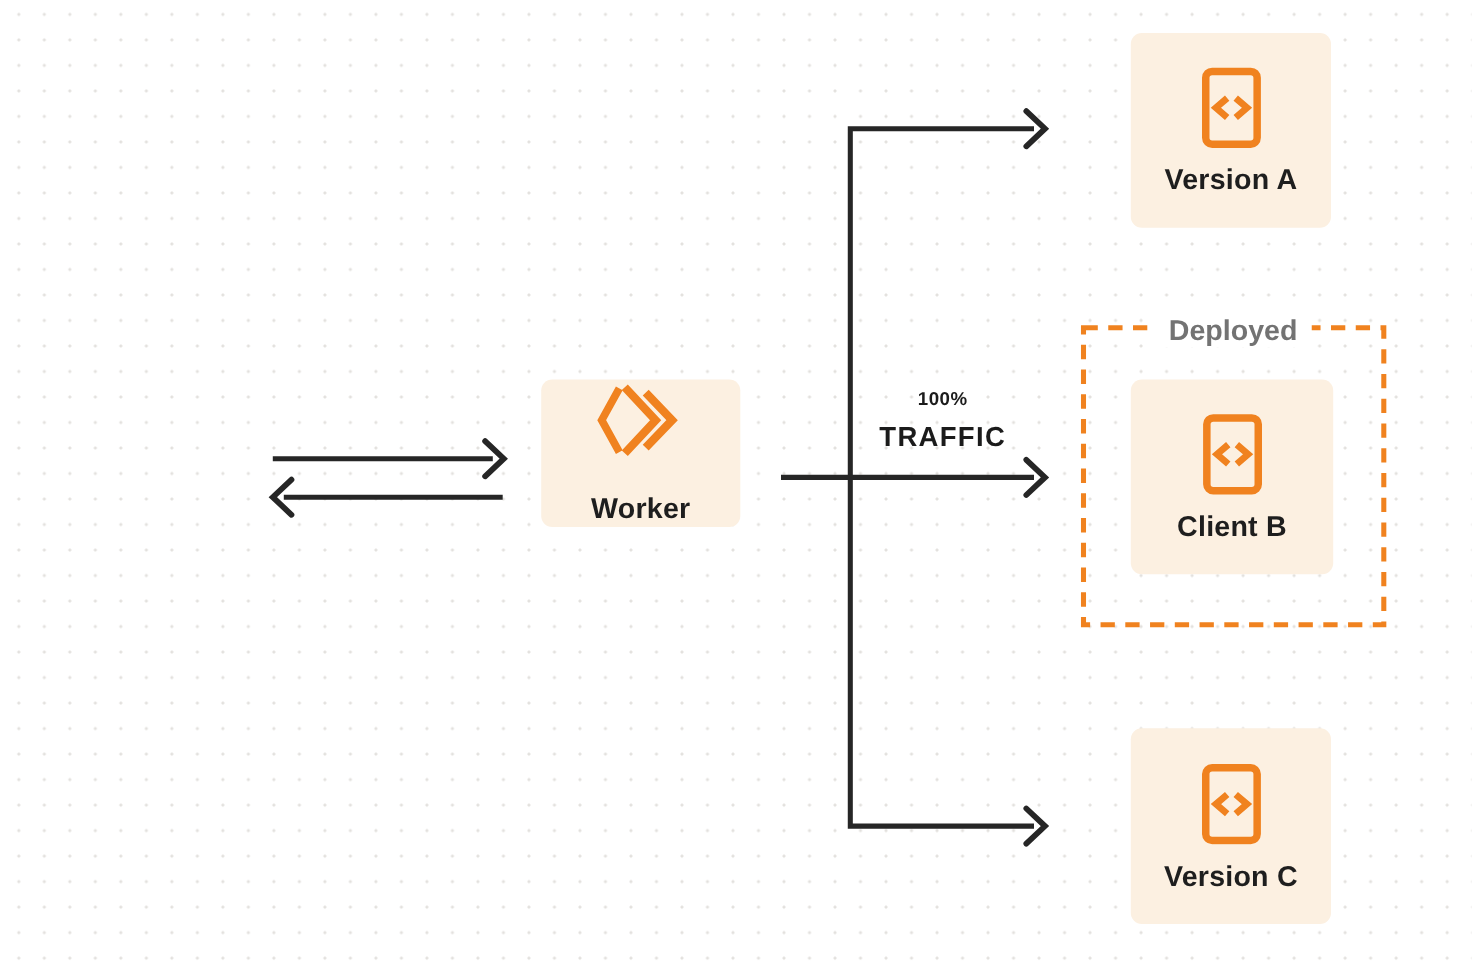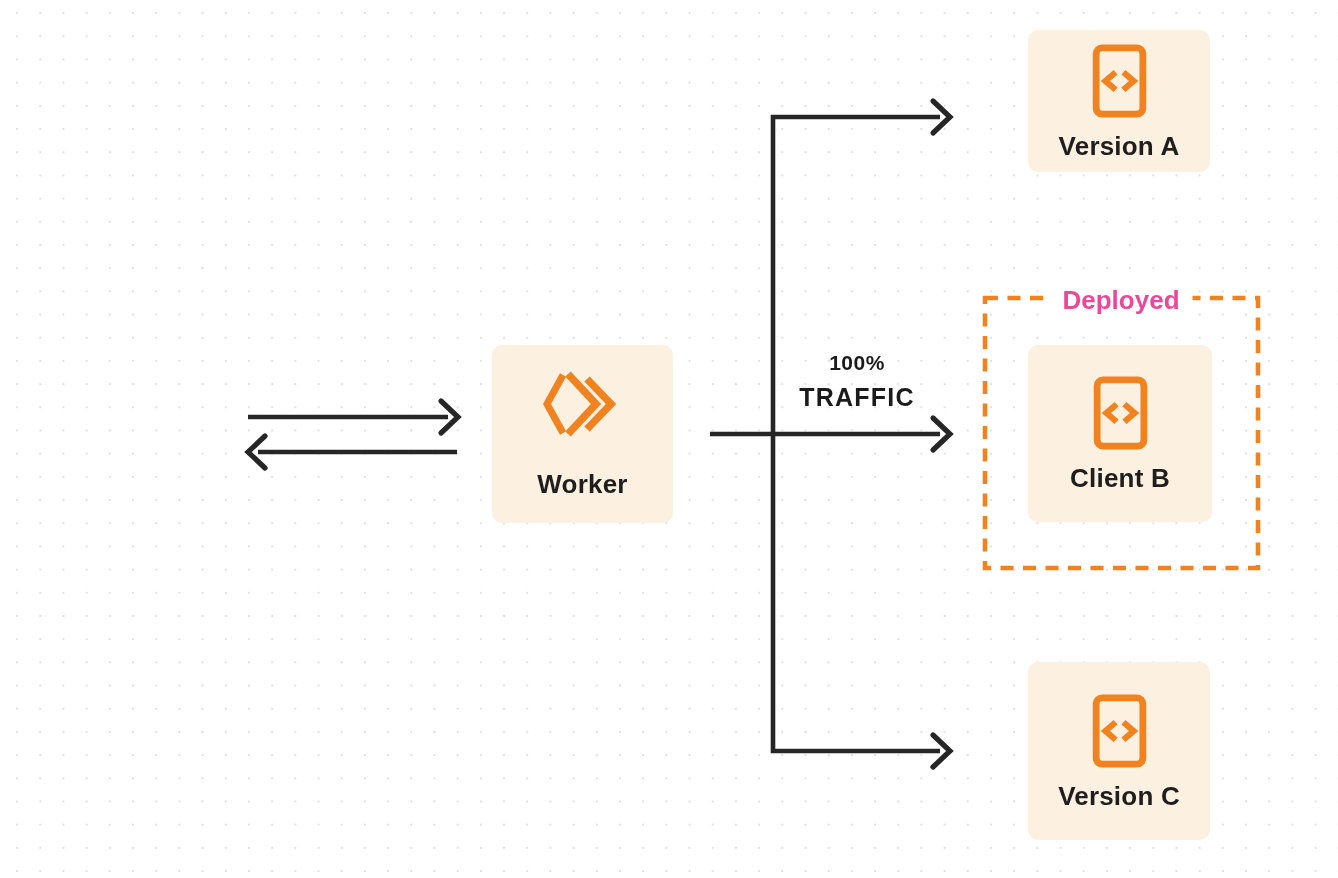--- a/index.html
+++ b/index.html
@@ -29,51 +29,51 @@
   }
   .node-label {
     font-weight: 700;
     font-size: 26px;
     color: #1e1e1e;
     letter-spacing: 0.2px;
     line-height: 1;
   }
   .cream { background: #fcf0e1; }
   #client-node   { left: 30px;   top: 345px; width: 182px; height: 178px; background: #f6f7f8; }
-  #worker-node   { left: 492px;  top: 345px; width: 181px; height: 178px; gap: 34px; }
-  #version-a-node{ left: 1028px; top: 30px;  width: 182px; height: 142px; gap: 15px; }
+  #worker-node   { left: 492px;  top: 345px; width: 181px; height: 134px; gap: 34px; }
+  #version-a-node{ left: 1028px; top: 30px;  width: 182px; height: 177px; gap: 15px; }
   #version-b-node{ left: 1028px; top: 345px; width: 184px; height: 177px; gap: 15px; }
   #version-c-node{ left: 1028px; top: 662px; width: 182px; height: 178px; gap: 15px; }
 
   .icon-svg { display: block; }
   .orange-stroke { stroke: #f0821f; fill: none; }
 
   .traffic-label {
     position: absolute;
     left: 787px;
     top: 351px;
     width: 140px;
     text-align: center;
     color: #1b1b1b;
     font-weight: 700;
   }
-  .traffic-line1 { font-size: 21px; line-height: 24px; letter-spacing: 0.5px; }
+  .traffic-line1 { font-size: 17px; line-height: 24px; letter-spacing: 0.5px; }
   .traffic-line2 { font-size: 25px; line-height: 22px; letter-spacing: 1.2px; margin-top: 11px; }
 
   .deployed-label {
     position: absolute;
     left: 1121px;
     top: 284px;
     transform: translateX(-50%);
     background: #ffffff;
     padding: 0 13px;
     font-weight: 700;
     font-size: 26px;
     line-height: 32px;
-    color: #ec4899;
+    color: #737373;
     white-space: nowrap;
   }
 </style>
 </head>
 <body>
 
 <div class="canvas">
 
   <svg class="arrows" viewBox="0 0 1338 878">
 

